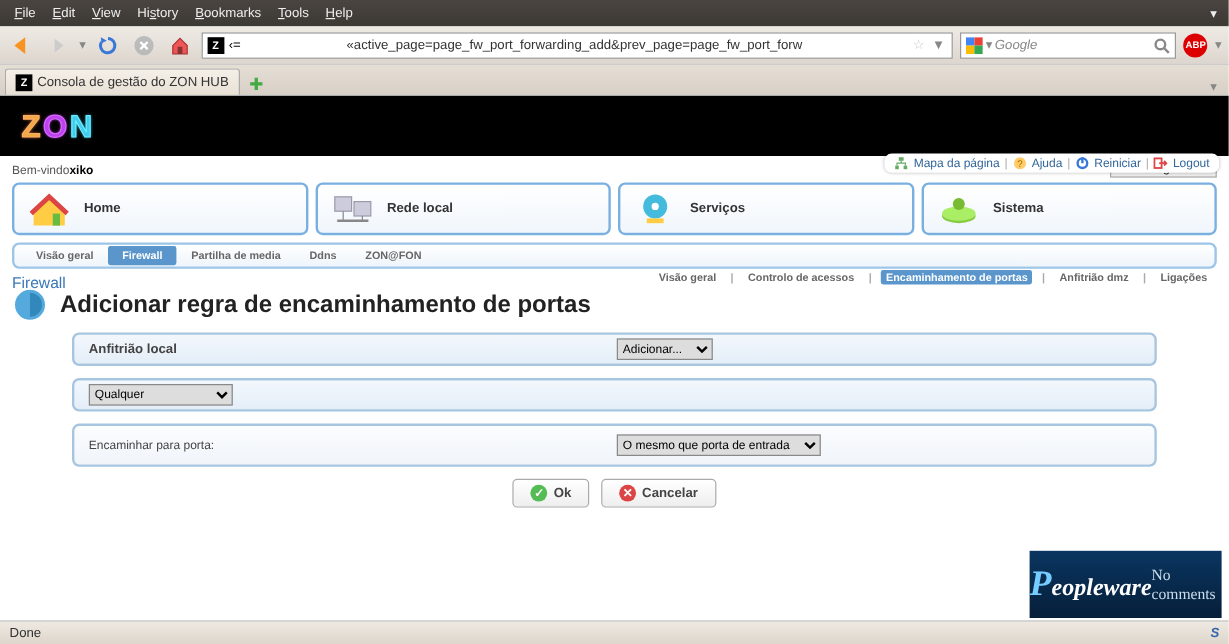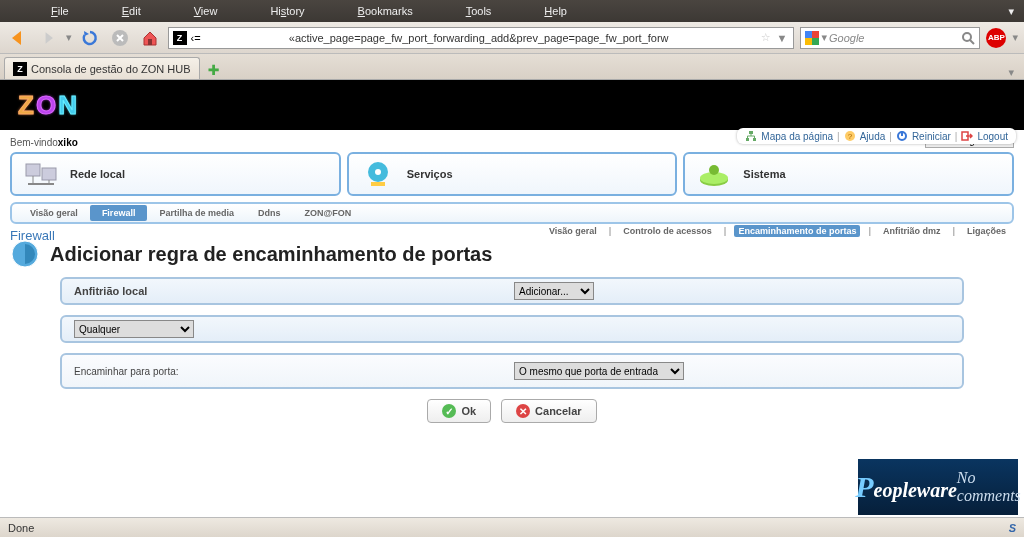--- a/index.html
+++ b/index.html
@@ -1,20 +1,20 @@
 <!DOCTYPE html>
 <html><head>
   <meta charset="utf-8">
   <style>
     * { margin: 0; padding: 0; box-sizing: border-box; }
     body { font-family: Arial, sans-serif; font-size: 11px; background: #fff; width: 1024px; height: 537px; overflow: hidden; position: relative; }
 
     
     .menubar { background: linear-gradient(#4a4540, #3c3834); height: 22px; display: flex; align-items: center; padding: 0 6px; gap: 2px; }
-    .menubar-item { color: #eee; padding: 2px 6px; cursor: pointer; margin-left: 39px; }
+    .menubar-item { color: #eee; padding: 2px 6px; cursor: pointer; }
     .menubar-item u { text-decoration: underline; }
     .menubar-end { margin-left: auto; color: #eee; cursor: pointer; padding: 0 4px; }
 
     
     .toolbar { background: linear-gradient(#eeeae4, #ddd6ce); height: 32px; display: flex; align-items: center; padding: 0 6px; gap: 6px; border-bottom: 1px solid #bbb; }
     .nav-btn { width: 24px; height: 24px; display: flex; align-items: center; justify-content: center; cursor: pointer; }
     .url-bar { flex: 1; height: 22px; background: #fff; border: 1px solid #999; display: flex; align-items: center; padding: 0 4px; font-size: 11px; }
     .url-favicon { width: 14px; height: 14px; background: #000; color: #fff; display: flex; align-items: center; justify-content: center; font-size: 9px; font-weight: bold; margin-right: 4px; }
     .url-text { flex: 1; white-space: nowrap; overflow: hidden; color: #333; }
     .url-dropdown { color: #888; cursor: pointer; padding: 0 2px; }
@@ -79,21 +79,21 @@
     .button-row { display: flex; justify-content: center; gap: 10px; margin-top: 6px; }
     .btn { border: 1px solid #aaa; border-radius: 4px; background: linear-gradient(#fff, #eee); height: 24px; padding: 0 14px; display: flex; align-items: center; gap: 5px; font-size: 11px; font-weight: bold; color: #444; cursor: pointer; }
     .btn-icon { width: 14px; height: 14px; border-radius: 50%; display: flex; align-items: center; justify-content: center; font-size: 10px; color: #fff; }
     .btn-ok .btn-icon { background: #5b5; }
     .btn-cancel .btn-icon { background: #d44; }
 
     
     .watermark { position: absolute; right: 6px; bottom: 22px; width: 160px; height: 56px; background: linear-gradient(#0a3560, #061f3a); color: #fff; display: flex; align-items: center; justify-content: center; font-family: Georgia, serif; }
     .watermark .big { font-size: 20px; font-weight: bold; font-style: italic; }
     .watermark .big .P { font-size: 30px; color: #7cf; }
-    .watermark .small { font-size: 16px; font-style: italic; color: #cde; }
+    .watermark .small { font-size: 13px; color: #cde; }
 
     
     .statusbar { position: absolute; bottom: 0; left: 0; right: 0; height: 20px; background: linear-gradient(#eee9e1, #ddd6cc); border-top: 1px solid #bbb; display: flex; align-items: center; padding: 0 8px; font-size: 11px; color: #333; }
     .statusbar-end { margin-left: auto; color: #36a; font-weight: bold; font-style: italic; }
 
     svg { display: block; }
   </style>
 </head>
 <body>
 
@@ -207,20 +207,30 @@
 
 <div class="welcome-bar">
   <span>Bem-vindo </span>
   <strong>xiko</strong>
   <select class="lang-select">
     <option>PT Portuguese</option>
   </select>
 </div>
 
 <div class="nav-cards">
+  <div class="nav-card">
+    <div class="nav-card-icon">
+      <svg width="38" height="32" viewBox="0 0 38 32">
+          <path d="M6 18 L19 6 L32 18 V30 H6 Z" fill="#fc4"></path>
+          <path d="M4 20 L19 6 L34 20" fill="none" stroke="#d44" stroke-width="4"></path>
+          <rect x="22" y="20" width="6" height="10" fill="#6b4"></rect>
+        </svg>
+    </div>
+    <span class="nav-card-label">Home</span>
+  </div>
   <div class="nav-card">
     <div class="nav-card-icon">
       <svg width="38" height="32" viewBox="0 0 38 32">
           <rect x="4" y="6" width="14" height="12" fill="#ccd" stroke="#99a"></rect>
           <rect x="20" y="10" width="14" height="12" fill="#ccd" stroke="#99a"></rect>
           <line x1="11" y1="18" x2="11" y2="26" stroke="#888"></line>
           <line x1="27" y1="22" x2="27" y2="26" stroke="#888"></line>
           <line x1="6" y1="26" x2="32" y2="26" stroke="#888" stroke-width="2"></line>
         </svg>
     </div>

